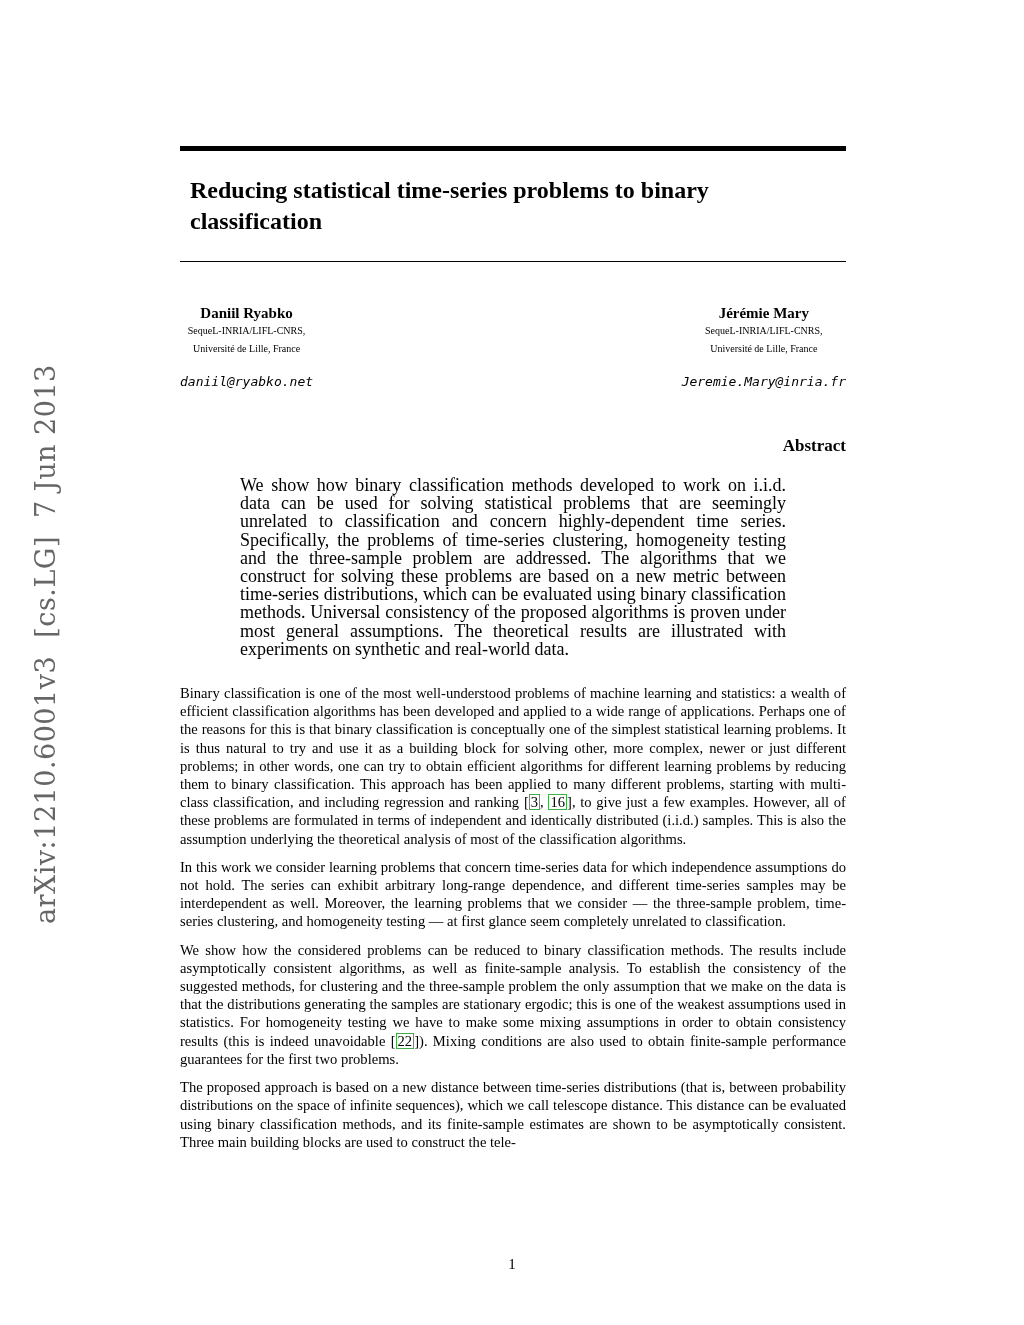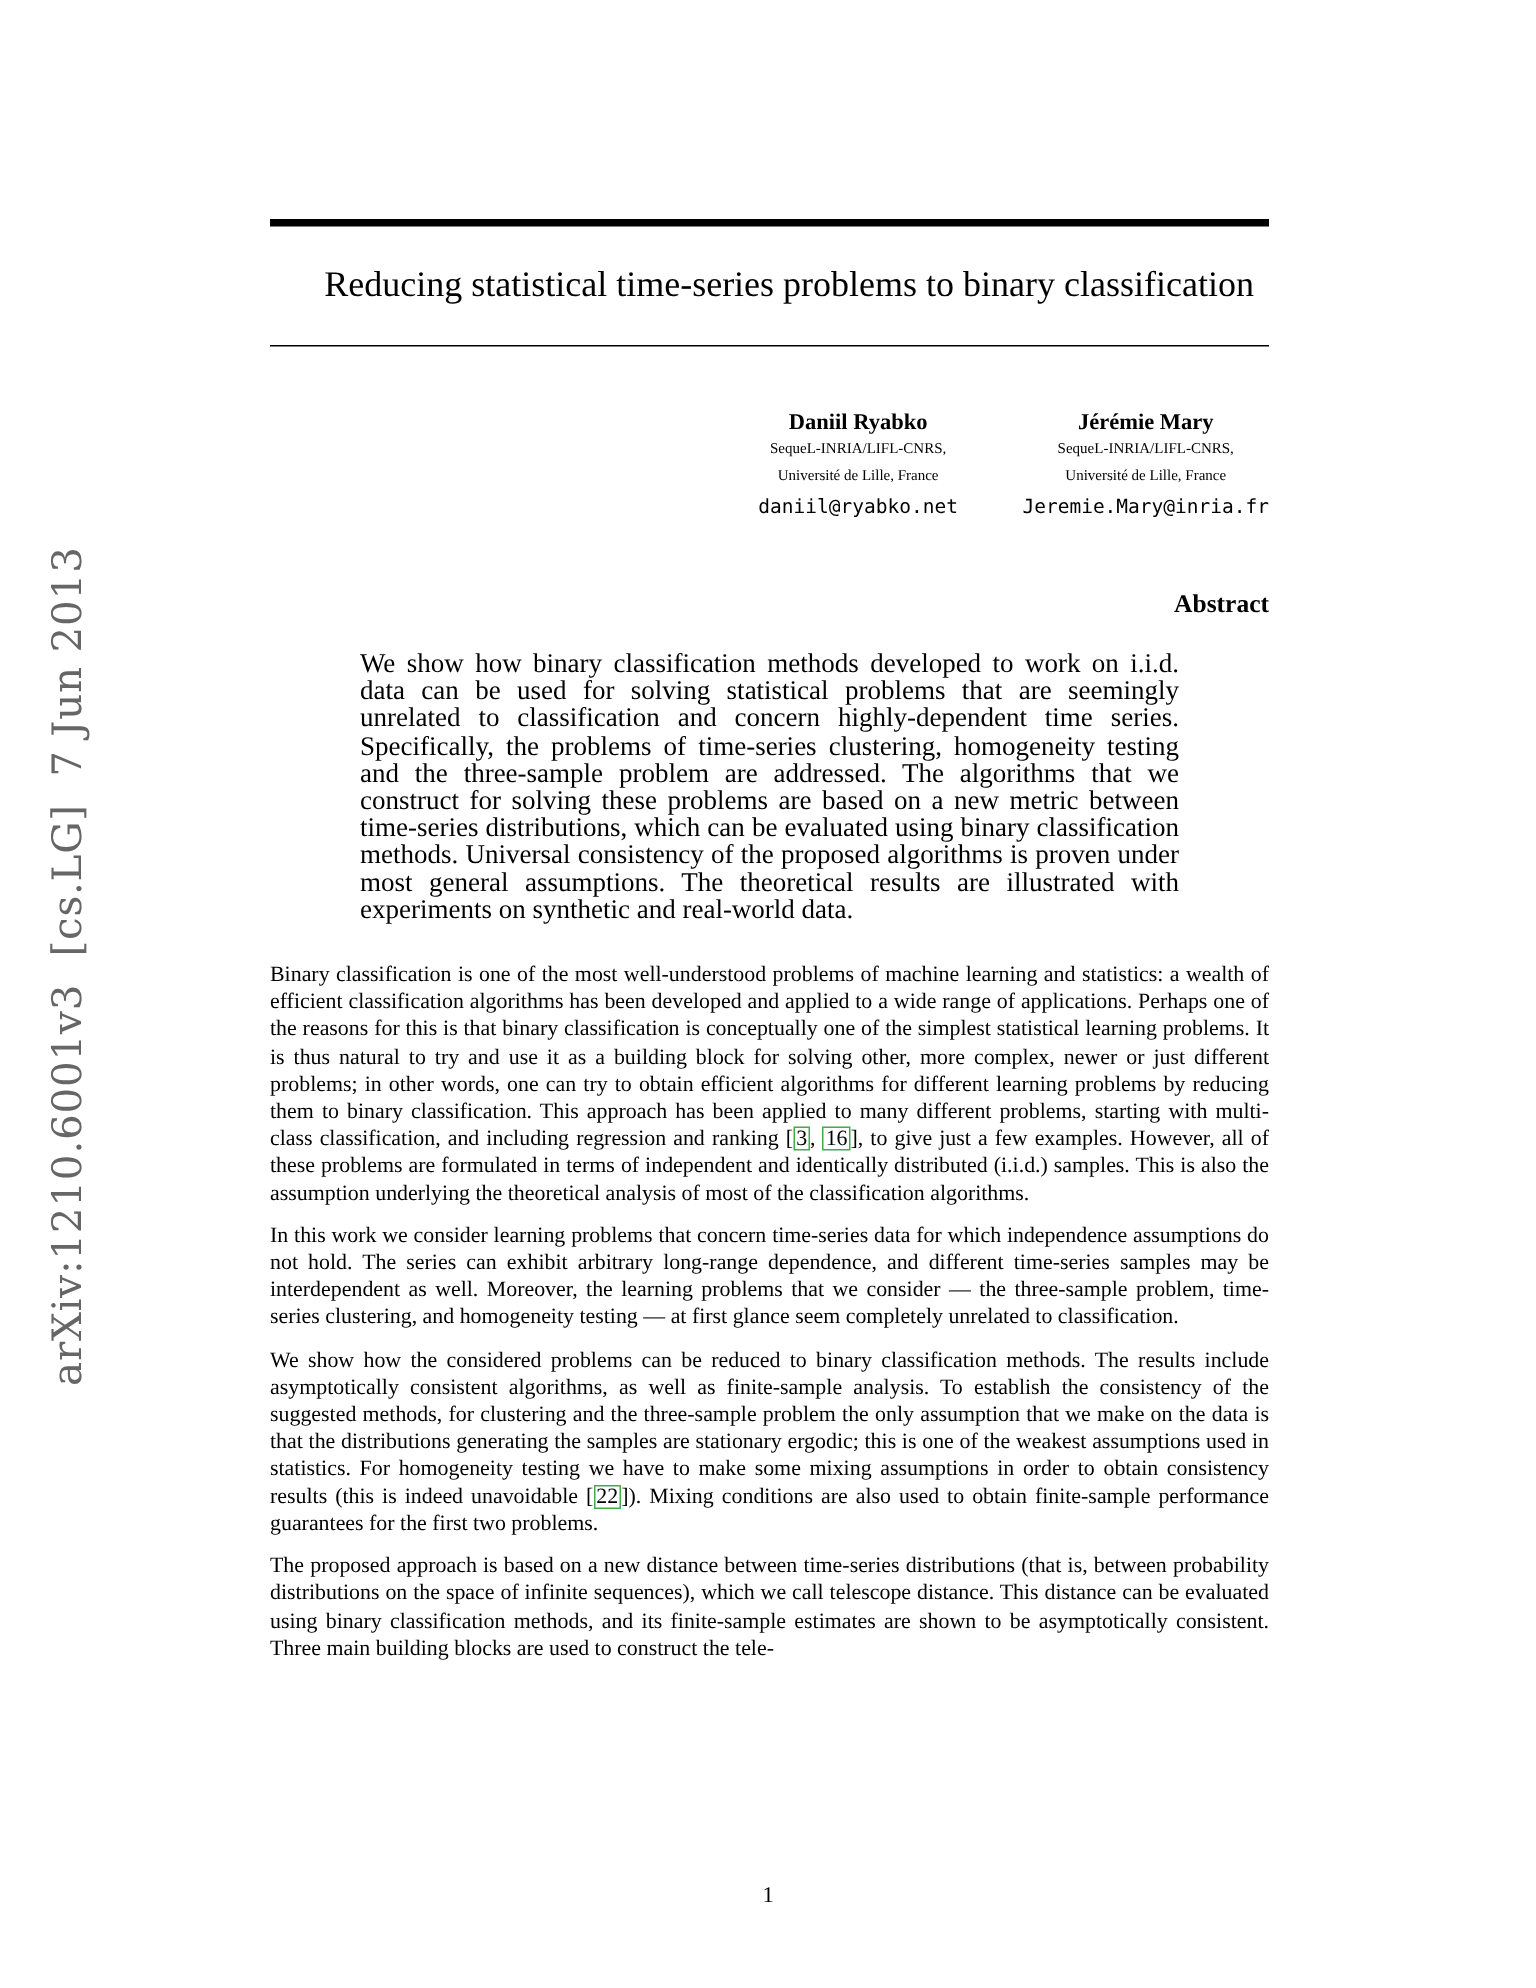--- a/index.html
+++ b/index.html
@@ -38,49 +38,50 @@
   }
   .top-rule {
     margin-top: 146px;
     height: 5px;
     background: #000000;
   }
   .title {
     margin: 24px 10px 0 10px;
     font-size: 24px;
     line-height: 31px;
-    font-weight: normal;
-    text-align: right;
+    font-weight: bold;
+    text-align: left;
   }
   .thin-rule {
     margin-top: 24px;
     height: 1px;
     background: #000000;
   }
   .authors {
     margin-top: 42px;
     display: flex;
-    justify-content: flex-end;
+    justify-content: space-between;
     gap: 43px;
     text-align: center;
   }
   .author-name {
     font-weight: bold;
     font-size: 15px;
     line-height: 18px;
   }
   .affil {
     font-size: 10px;
     line-height: 18px;
   }
   .email {
     font-family: "DejaVu Sans Mono", monospace;
     font-size: 13px;
     line-height: 16px;
-    margin-top: 4px;
+    margin-top: 16px;
+    font-style: italic;
   }
   .abstract-heading {
     margin: 46px 0 0 0;
     font-size: 17px;
     font-weight: bold;
     text-align: right;
   }
   .abstract-text {
     margin: 20px 60px 0 60px;
     font-size: 18px;

